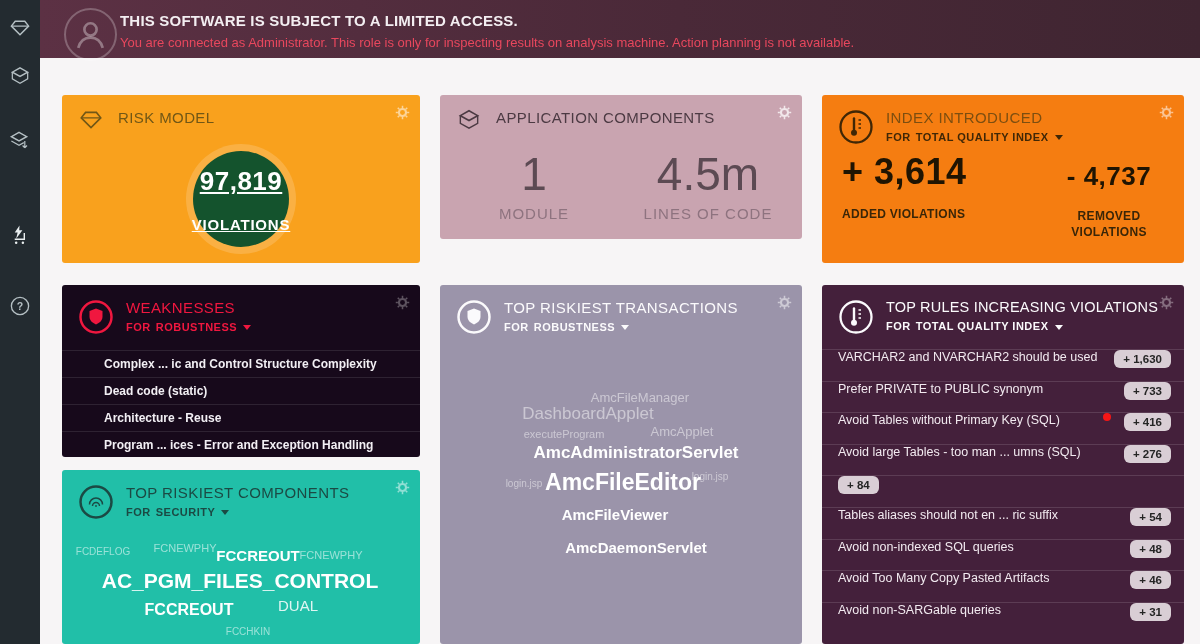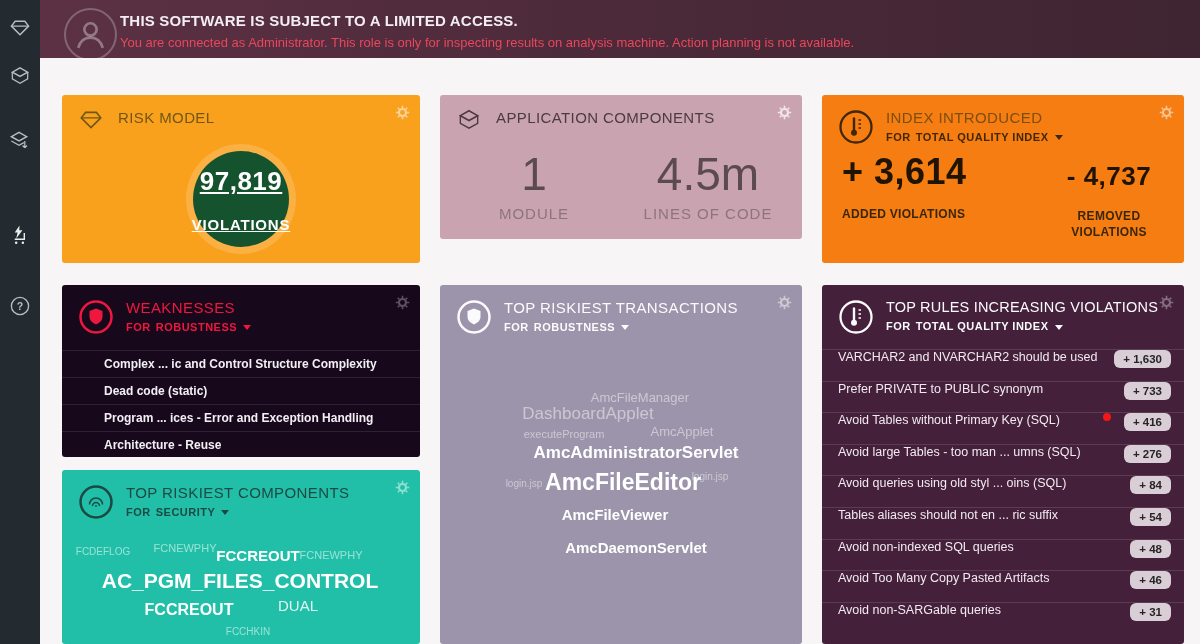--- a/index.html
+++ b/index.html
@@ -287,22 +287,22 @@
           <line x1="16.6" y1="16.6" x2="18.7" y2="18.7"></line>
           <line x1="18.7" y1="5.3" x2="16.6" y2="7.4"></line>
           <line x1="5.3" y1="18.7" x2="7.4" y2="16.6"></line>
         </g>
       </svg>
   </span>
   <div class="wk-list">
 
   <div class="wk-item">Complex ... ic and Control Structure Complexity</div>
       <div class="wk-item">Dead code (static)</div>
+      <div class="wk-item">Architecture - Reuse</div>
       <div class="wk-item">Program ... ices - Error and Exception Handling</div>
-      <div class="wk-item">Architecture - Reuse</div>
     </div>
 </div>
 
 <div class="panel p-trans">
   <div class="hdr tr-hdr">
     <span class="circ">
       <svg viewBox="0 0 36 36" fill="none" stroke="currentColor">
           <circle cx="18" cy="18" r="15.5" stroke-width="2.5"></circle>
           <path d="M18 9.5l6.5 2.5v5.5c0 4-2.8 6.4-6.5 7.9-3.7-1.5-6.5-3.9-6.5-7.9V12z" fill="currentColor" stroke="none"></path>
         </svg>
@@ -396,21 +396,20 @@
         <span class="rule-label">Avoid Tables without Primary Key (SQL)</span>
         <span class="rule-dot" style="display: inline-block;"></span>
         <span class="badge">+ 416</span>
       </div>
       <div class="rule-row">
         <span class="rule-label">Avoid large Tables - too man ... umns (SQL)</span>
 
         <span class="badge">+ 276</span>
       </div>
       <div class="rule-row">
-        <span class="rule-label">Avoid queries using old styl ... oins (SQL)</span>
 
         <span class="badge">+ 84</span>
       </div>
       <div class="rule-row">
         <span class="rule-label">Tables aliases should not en ... ric suffix</span>
 
         <span class="badge">+ 54</span>
       </div>
       <div class="rule-row">
         <span class="rule-label">Avoid non-indexed SQL queries</span>

